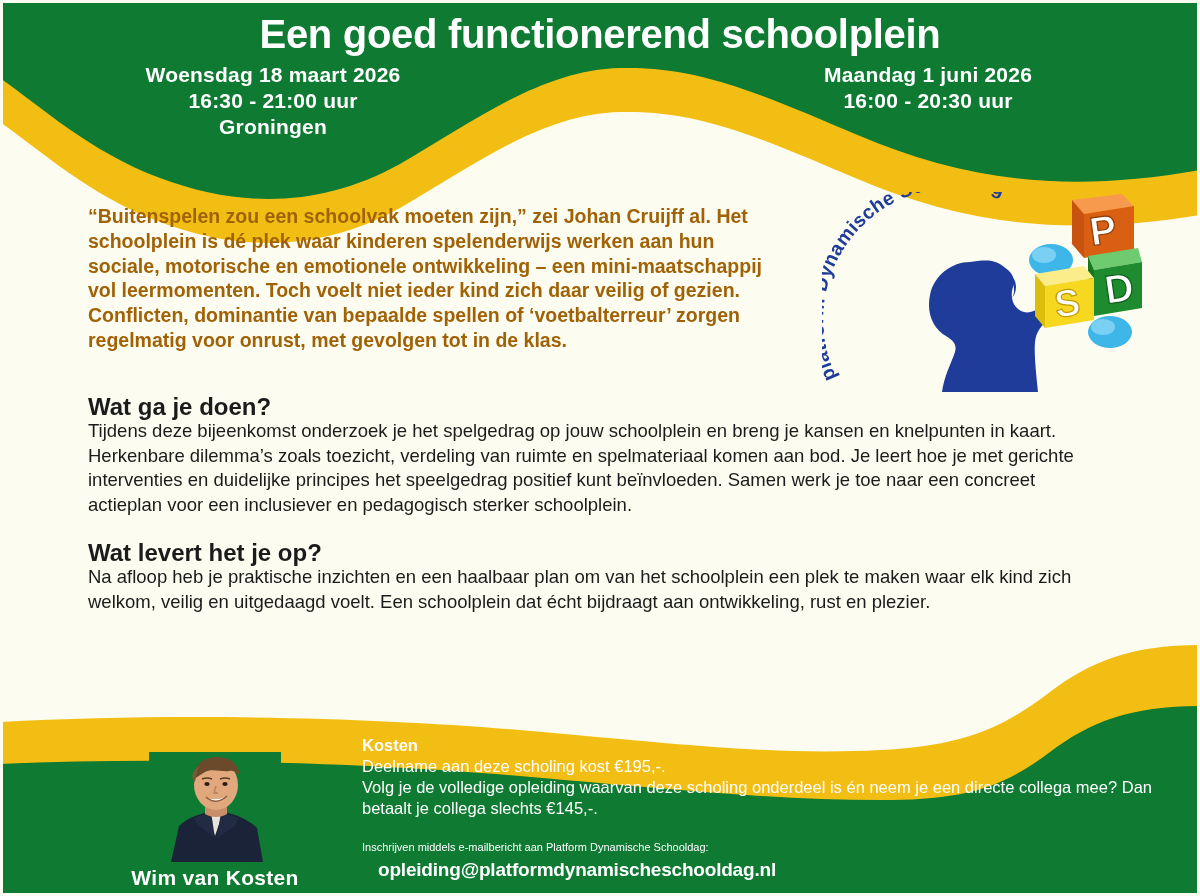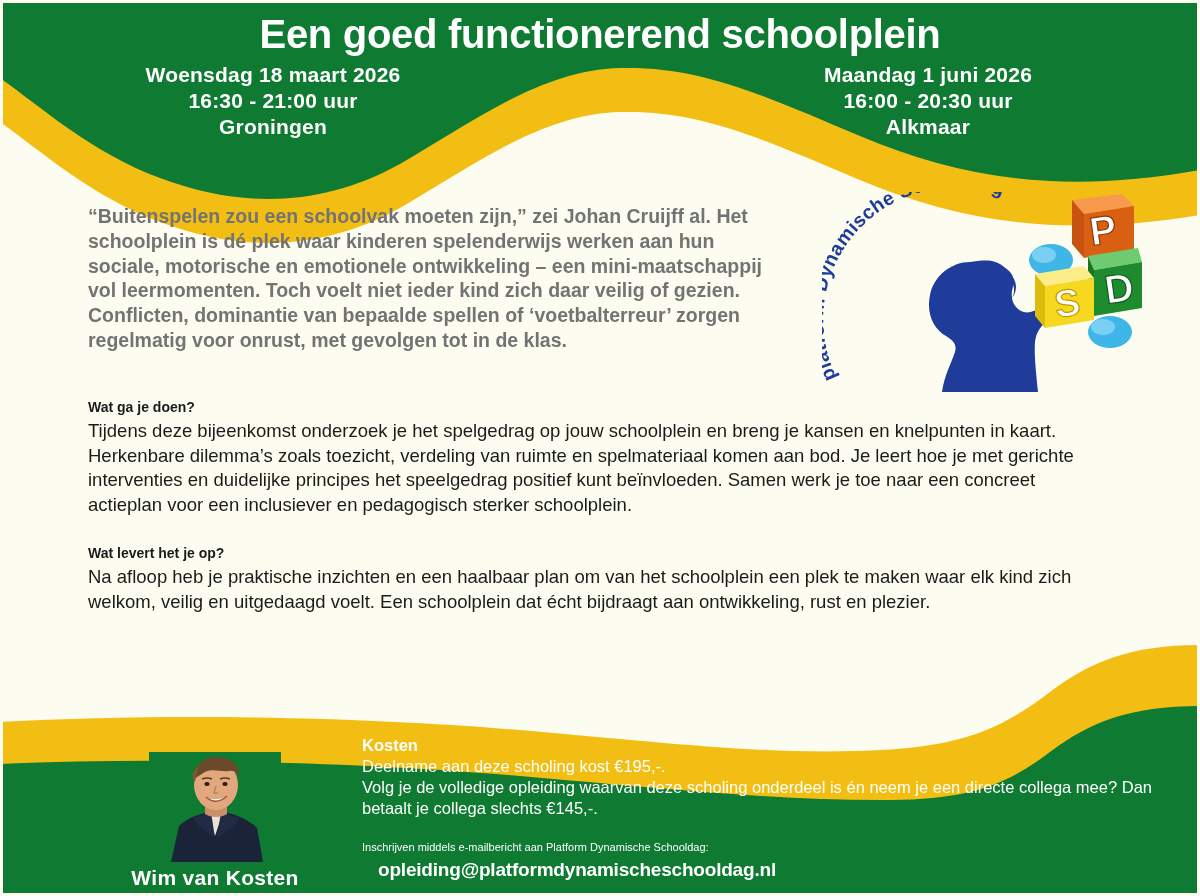--- a/index.html
+++ b/index.html
@@ -66,36 +66,36 @@
   #body-area {
     position: absolute;
     left: 0; top: 190px;
     width: 1200px;
     z-index: 4;
   }
   #intro-quote {
     position: absolute;
     left: 88px; top: 14px;
     width: 700px;
-    color: #737373;
+    color: #a16207;
     font-size: 19.5px;
     font-weight: bold;
     line-height: 24.8px;
     font-family: "Liberation Sans", sans-serif;
   }
   .sect {
     position: absolute;
     left: 88px;
     width: 1020px;
     color: #1b1b1b;
     font-family: "Liberation Sans", sans-serif;
   }
   .sect h3 {
     margin: 0 0 1px 0;
-    font-size: 14px;
+    font-size: 24px;
     font-weight: bold;
     line-height: 22px;
   }
   .sect p {
     margin: 0;
     font-size: 18.5px;
     font-weight: normal;
     line-height: 24.5px;
   }
   #sect-doen   { top: 206px; }
@@ -211,21 +211,20 @@
 
     <div class="session" id="session-left">
       <span class="s-date">Woensdag 18 maart 2026</span>
       <span class="s-time">16:30 - 21:00 uur</span>
       <span class="s-city">Groningen</span>
     </div>
 
     <div class="session" id="session-right">
       <span class="s-date">Maandag 1 juni 2026</span>
       <span class="s-time">16:00 - 20:30 uur</span>
-      <span class="s-city">Alkmaar</span>
     </div>
   </div>
 
   <div id="body-area">
     <div id="intro-quote">“Buitenspelen zou een schoolvak moeten zijn,” zei Johan Cruijff al. Het schoolplein is dé plek waar kinderen spelenderwijs werken aan hun sociale, motorische en emotionele ontwikkeling – een mini-maatschappij vol leermomenten. Toch voelt niet ieder kind zich daar veilig of gezien. Conflicten, dominantie van bepaalde spellen of ‘voetbalterreur’ zorgen regelmatig voor onrust, met gevolgen tot in de klas.</div>
 
     <div class="sect" id="sect-doen">
       <h3>Wat ga je doen?</h3>
       <p>Tijdens deze bijeenkomst onderzoek je het spelgedrag op jouw schoolplein en breng je kansen en knelpunten in kaart. Herkenbare dilemma’s zoals toezicht, verdeling van ruimte en spelmateriaal komen aan bod. Je leert hoe je met gerichte interventies en duidelijke principes het speelgedrag positief kunt beïnvloeden. Samen werk je toe naar een concreet actieplan voor een inclusiever en pedagogisch sterker schoolplein.</p>
     </div>

